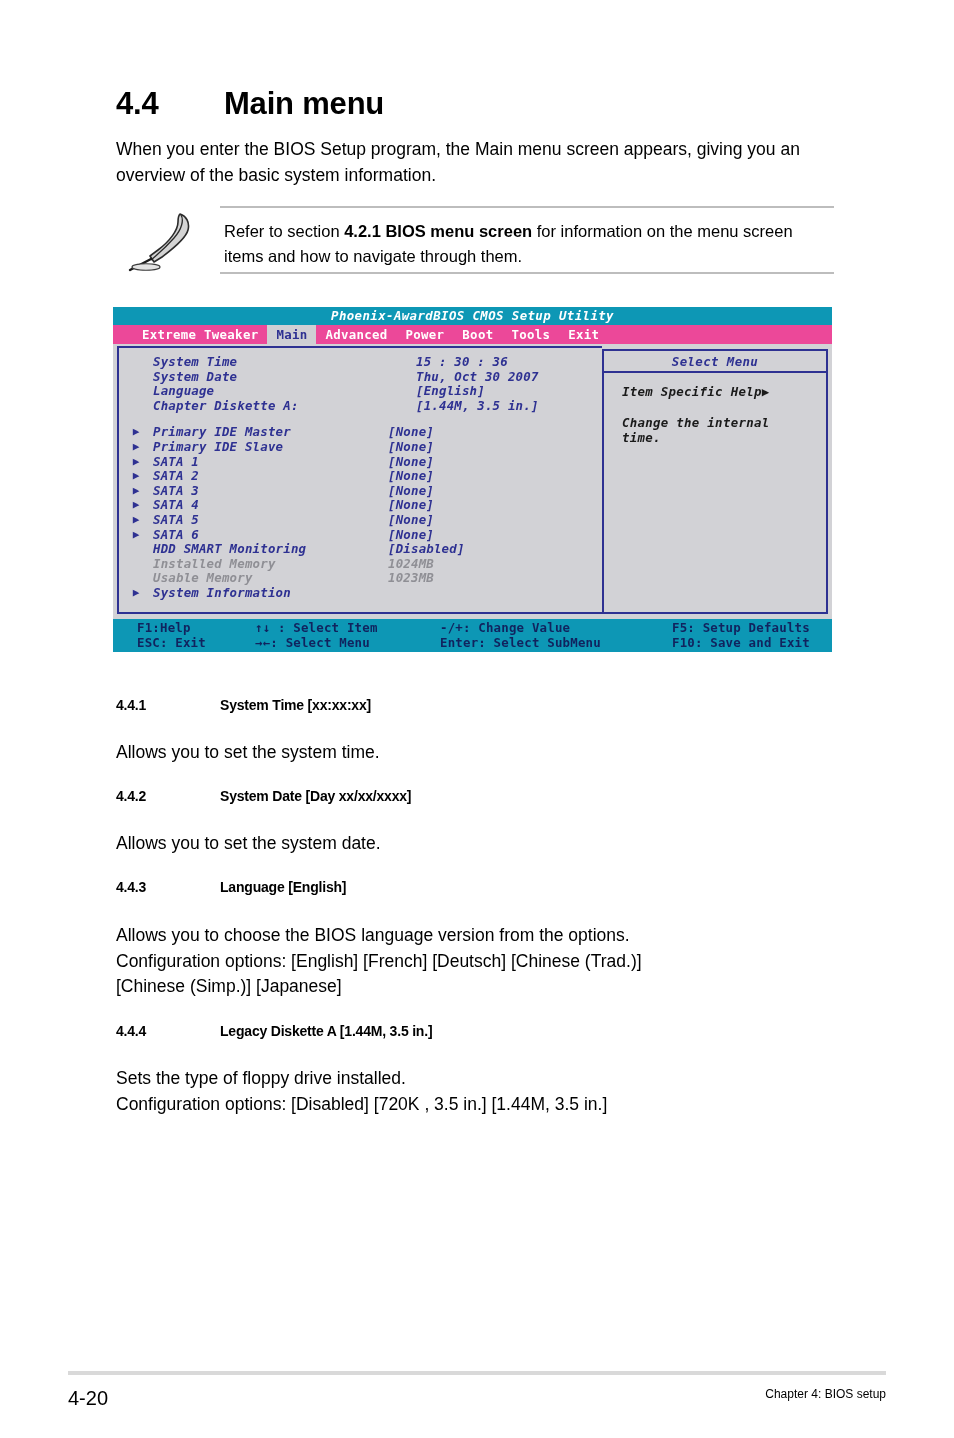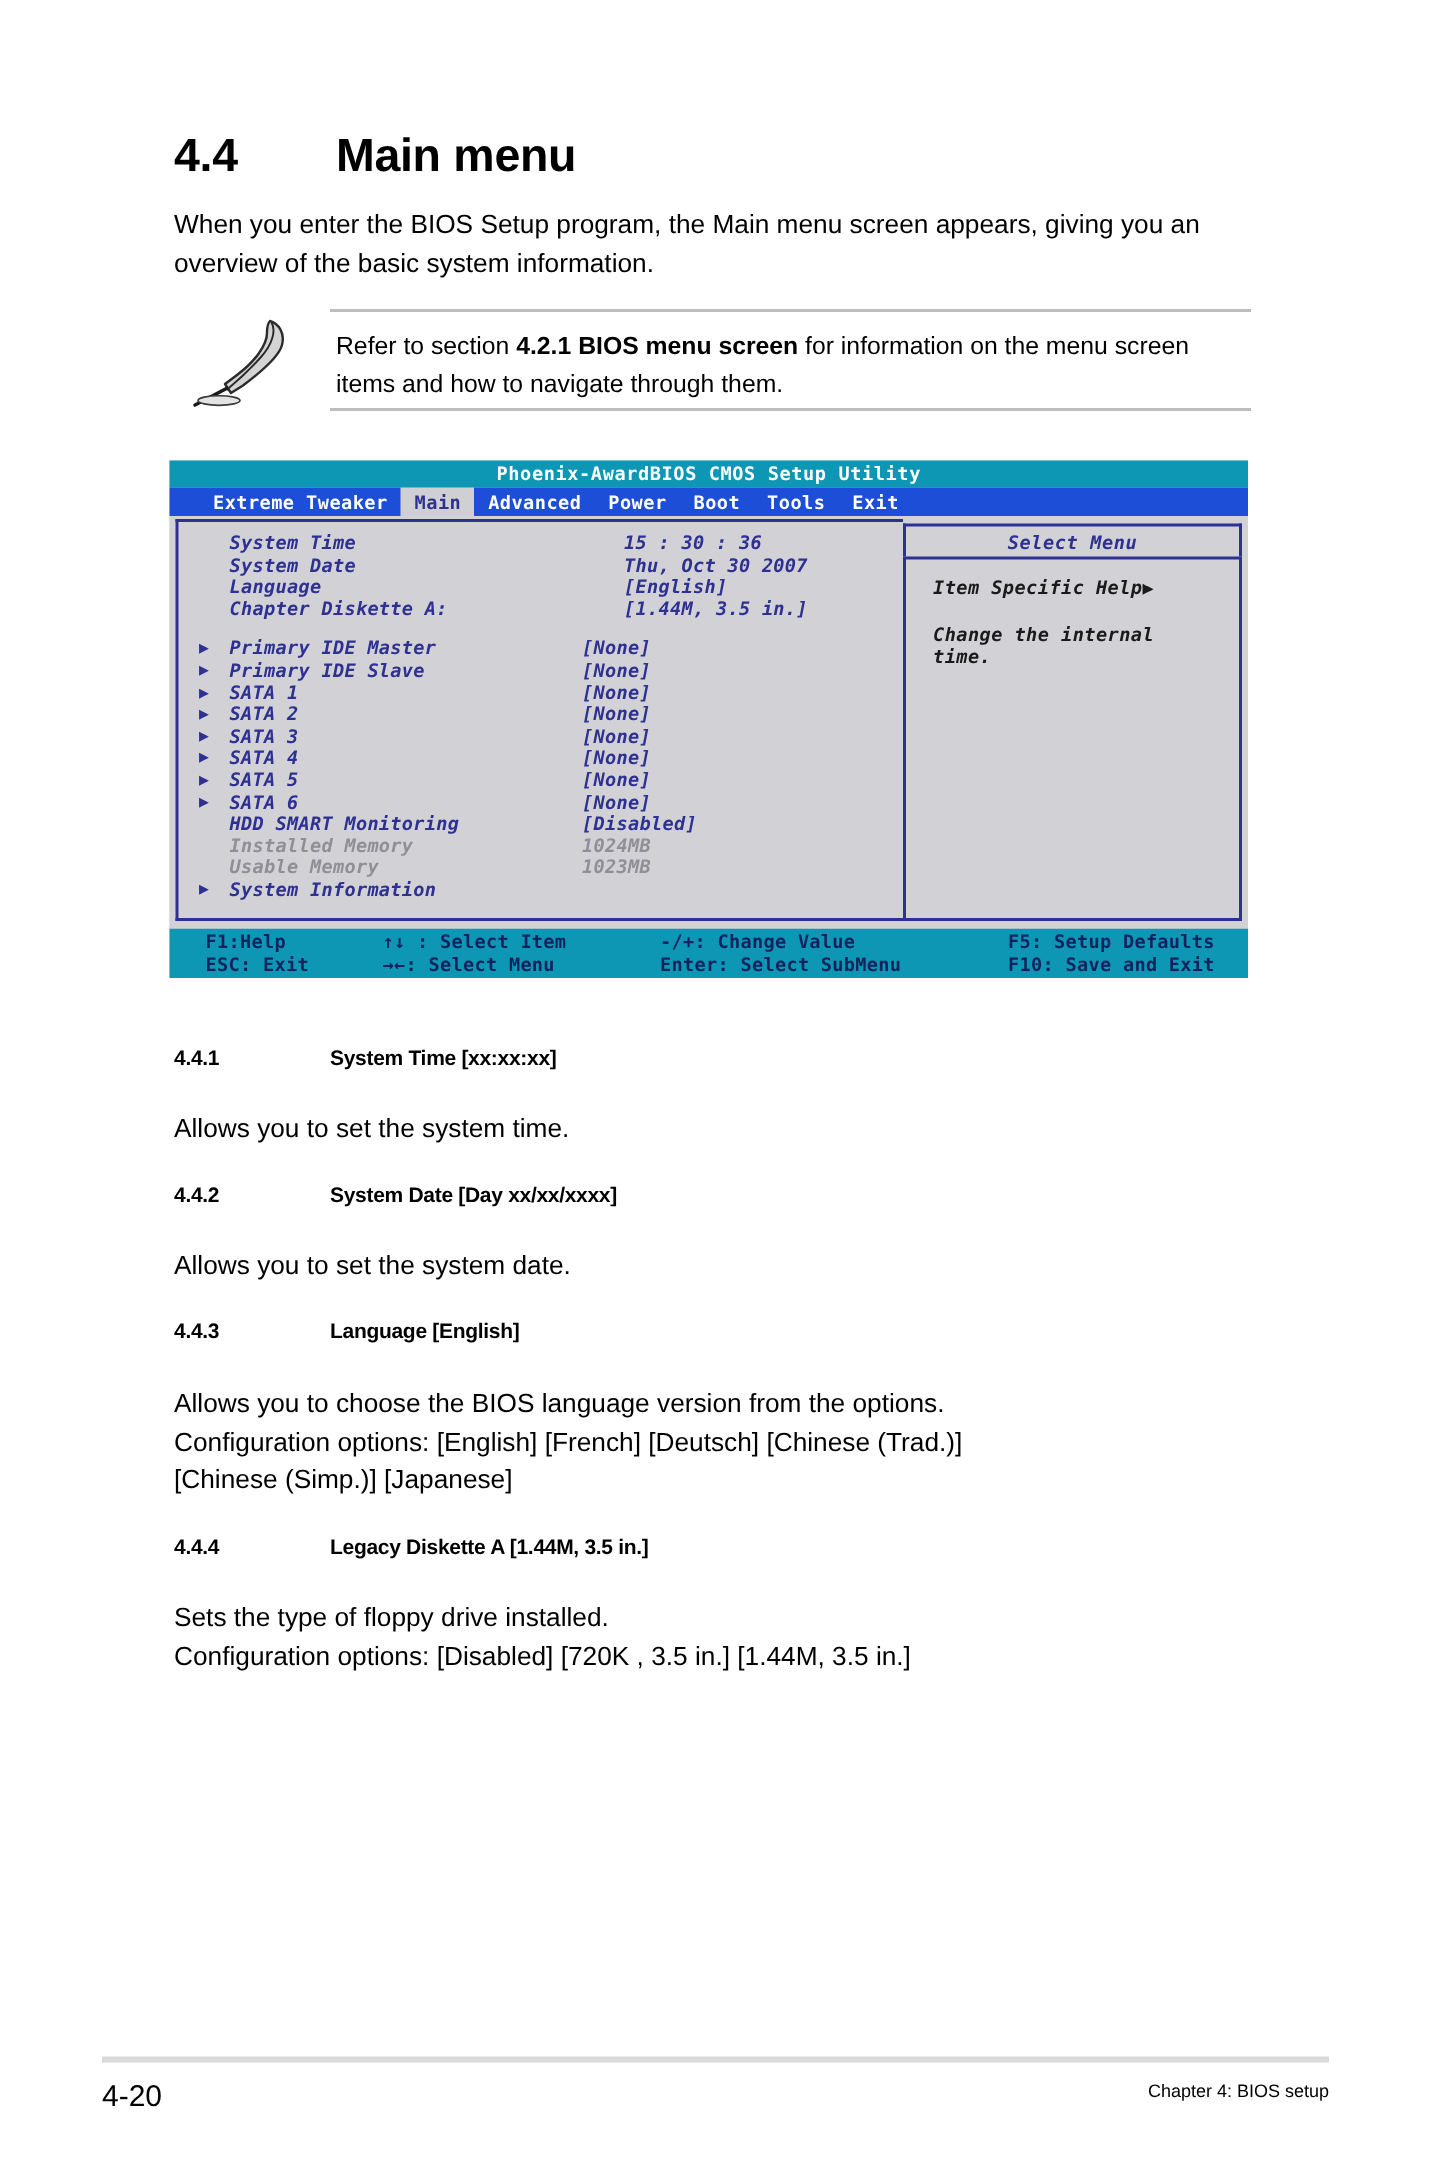--- a/index.html
+++ b/index.html
@@ -97,24 +97,25 @@
     background: #d2d2d6;
     box-sizing: border-box;
   }
   .bios-title {
     height: 18px;
     background: #0d97b5;
     color: #ffffff;
     text-align: center;
     line-height: 18px;
     letter-spacing: 0.4px;
+    font-style: italic;
   }
   .bios-tabs {
     height: 19px;
-    background: #1d4ed8;
+    background: #ec4899;
     display: flex;
     align-items: stretch;
     padding-left: 20px;
     box-sizing: border-box;
   }
   .bios-tab {
     color: #ffffff;
     line-height: 19px;
     padding: 0 9px;
     white-space: pre;

